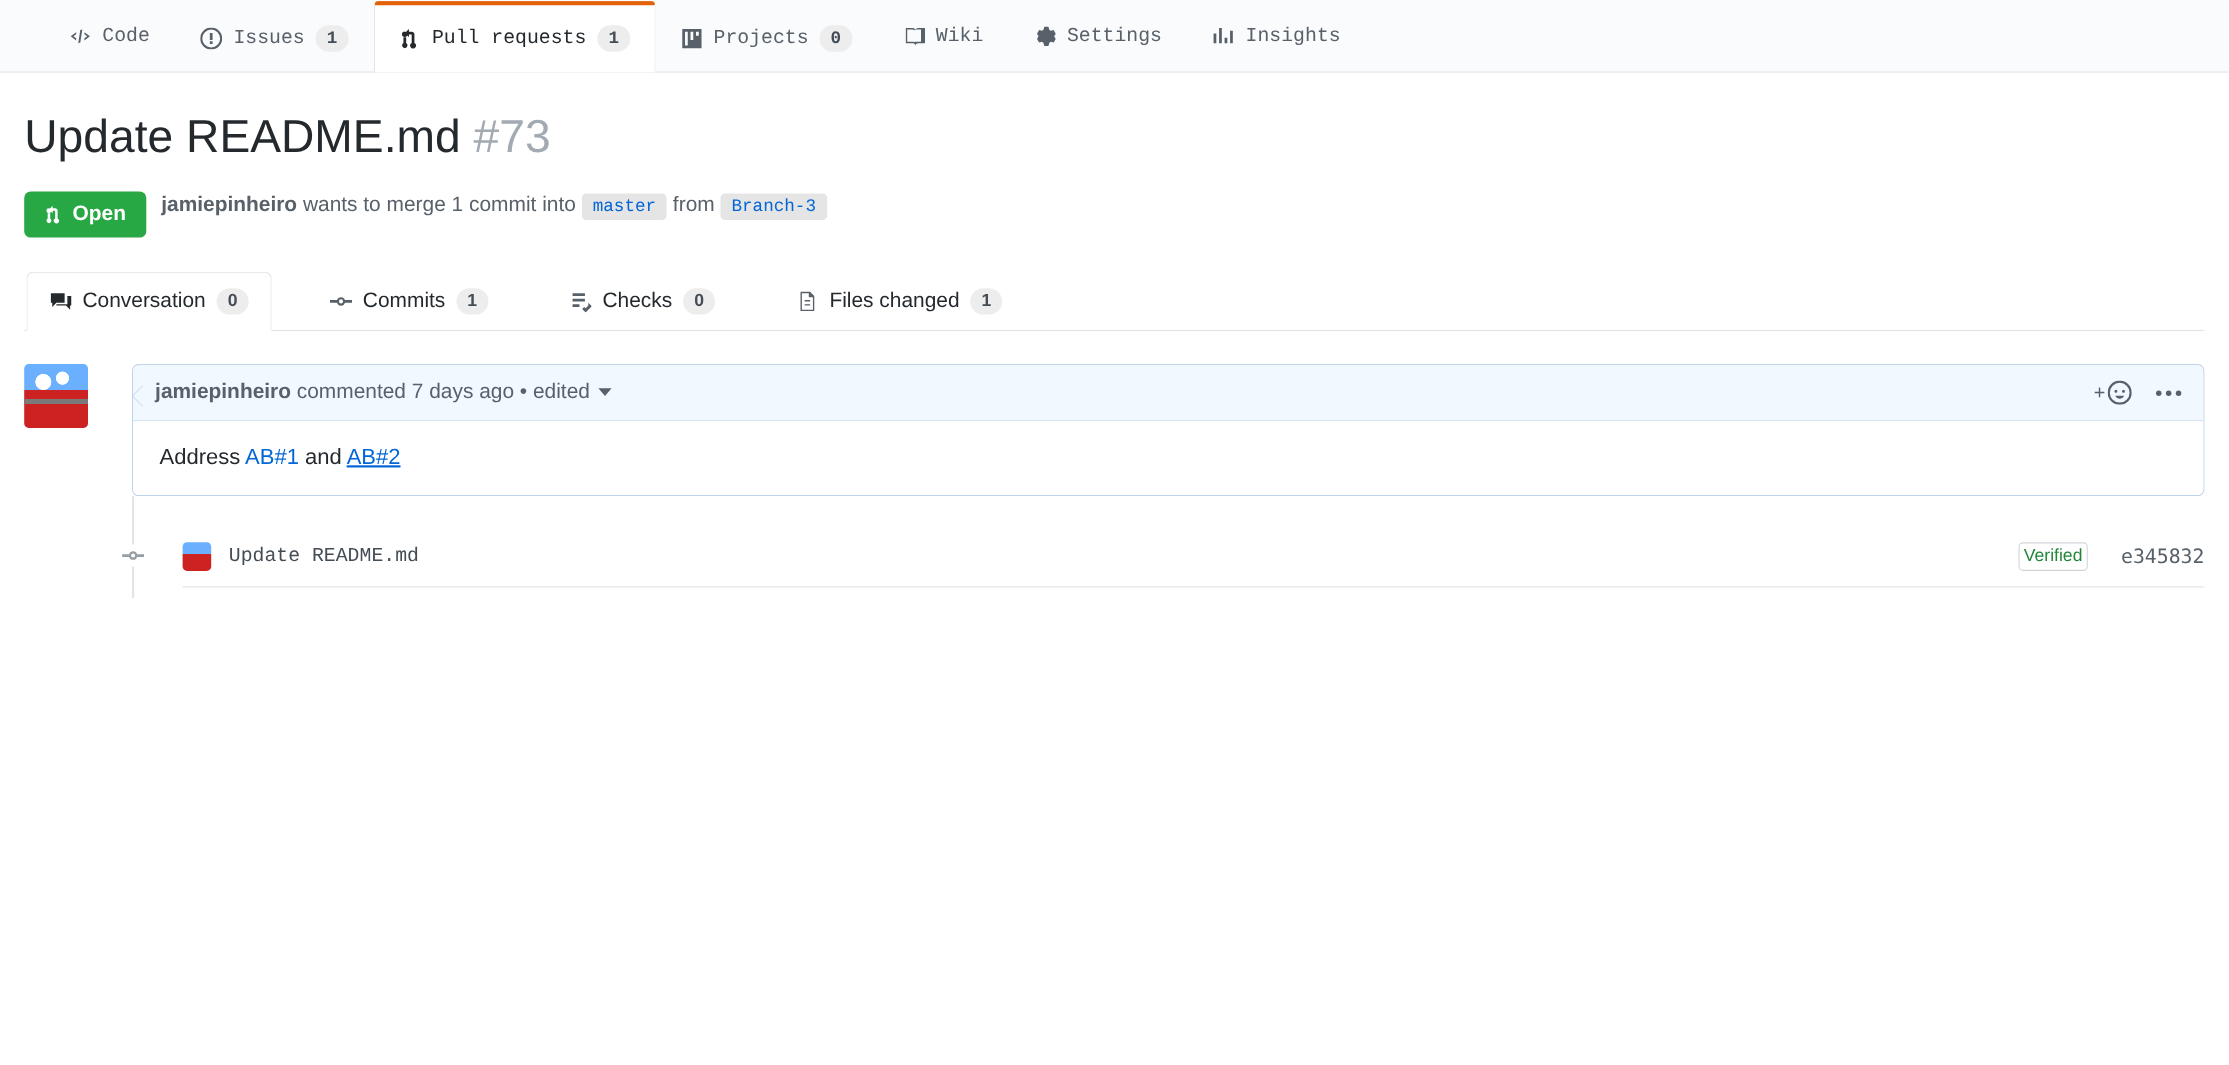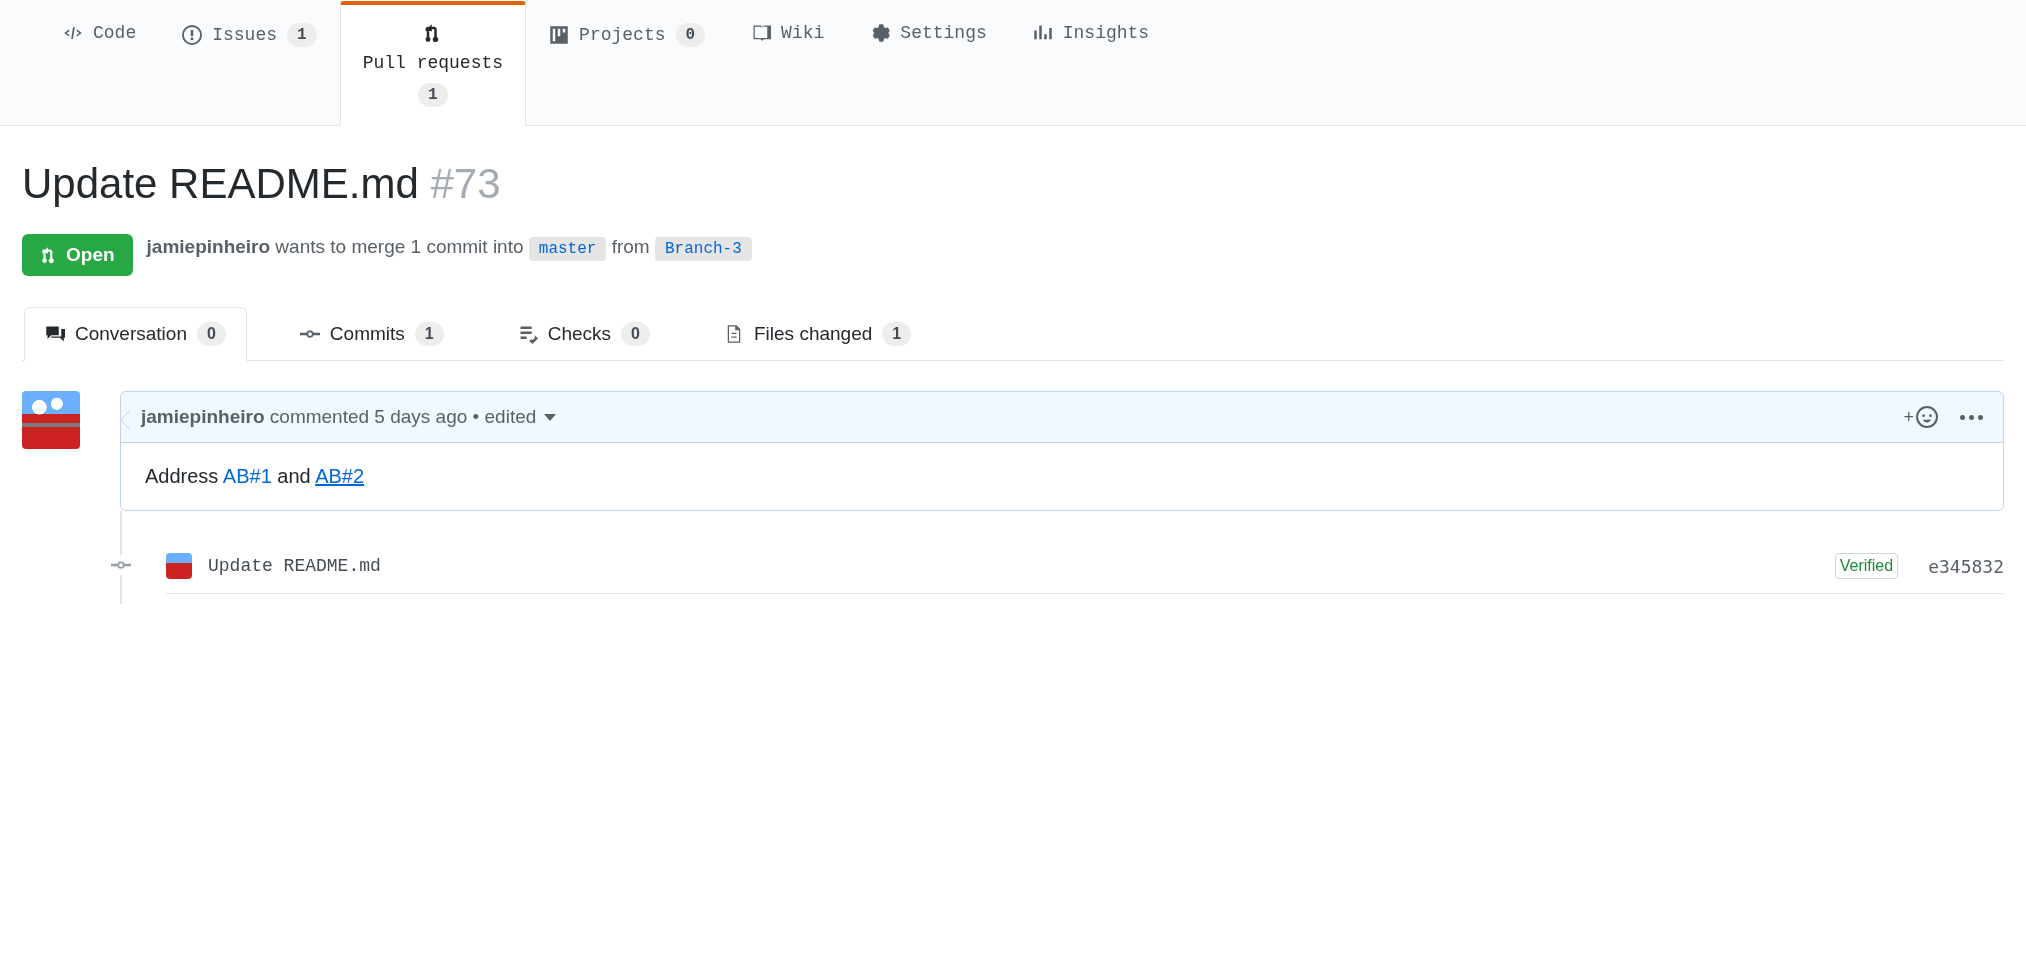--- a/index.html
+++ b/index.html
@@ -33,21 +33,20 @@
     font-size:18px;
   }
   .repo-tab.selected {
     background:#fff;
     border-top:4px solid #e36209;
     border-left:1px solid #e1e4e8;
     border-right:1px solid #e1e4e8;
     border-bottom:1px solid #fff;
     color:#24292e;
     border-radius:4px 4px 0 0;
-    flex-direction:column;
   }
   .repo-tab svg { fill:#586069; width:20px; height:20px; flex:none; }
   .repo-tab.selected svg { fill:#24292e; }
   .counter {
     background:#ededed;
     color:#444d56;
     border-radius:12px;
     padding:2px 10px;
     font-size:16px;
     font-weight:600;
@@ -308,21 +307,21 @@
       <span>Files changed</span>
       <span class="counter">1</span>
     </div>
   </div>
 
   <div class="timeline">
     <div class="avatar"></div>
     <div class="comment">
       <div class="comment-head">
         <span>
-          <span class="who">jamiepinheiro</span><span> commented 5 days ago • edited </span><span class="caret"></span>
+          <span class="who">jamiepinheiro</span><span> commented 7 days ago • edited </span><span class="caret"></span>
         </span>
         <span class="head-actions">
           <span style="display:inline-flex;align-items:center;gap:2px;">
             <span style="font-size:18px;">+</span>
             <svg viewBox="0 0 16 16">
                 <path d="M8 0a8 8 0 100 16A8 8 0 008 0zm0 14.5A6.5 6.5 0 118 1.5a6.5 6.5 0 010 13zM5.5 6A1 1 0 105.5 8 1 1 0 005.5 6zm5 0a1 1 0 100 2 1 1 0 000-2zM5 10c.7 1.2 1.8 2 3 2s2.3-.8 3-2H5z"></path>
               </svg>
           </span>
           <span class="kebab">
               <span></span>

